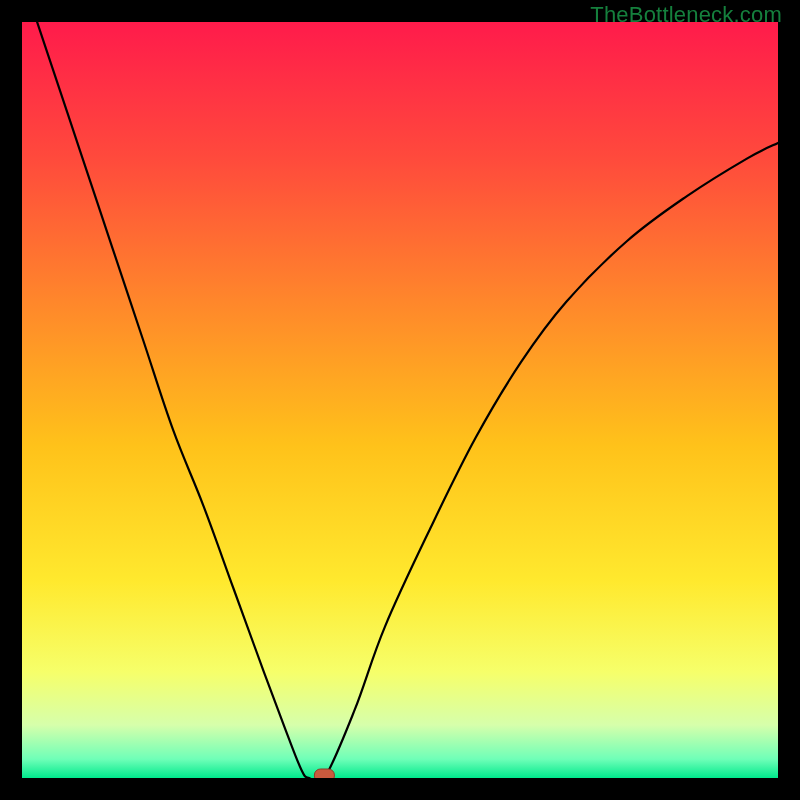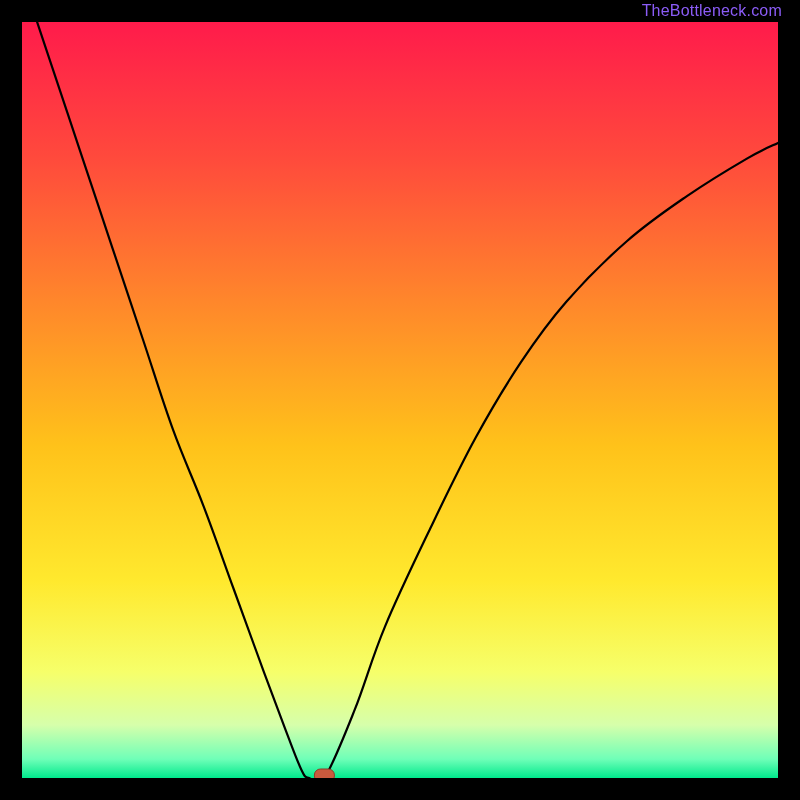--- a/index.html
+++ b/index.html
@@ -27,22 +27,22 @@
   }
   .plot-area svg {
     display: block;
     width: 756px;
     height: 756px;
   }
   .watermark {
     position: absolute;
     top: 2px;
     right: 18px;
-    color: #8b5cf6;
-    font-size: 16px;
+    color: #15803d;
+    font-size: 22px;
     font-weight: 500;
     letter-spacing: 0.2px;
     user-select: none;
   }
 </style>
 </head>
 <body>
 
 <div class="frame">
   <div class="plot-area">

